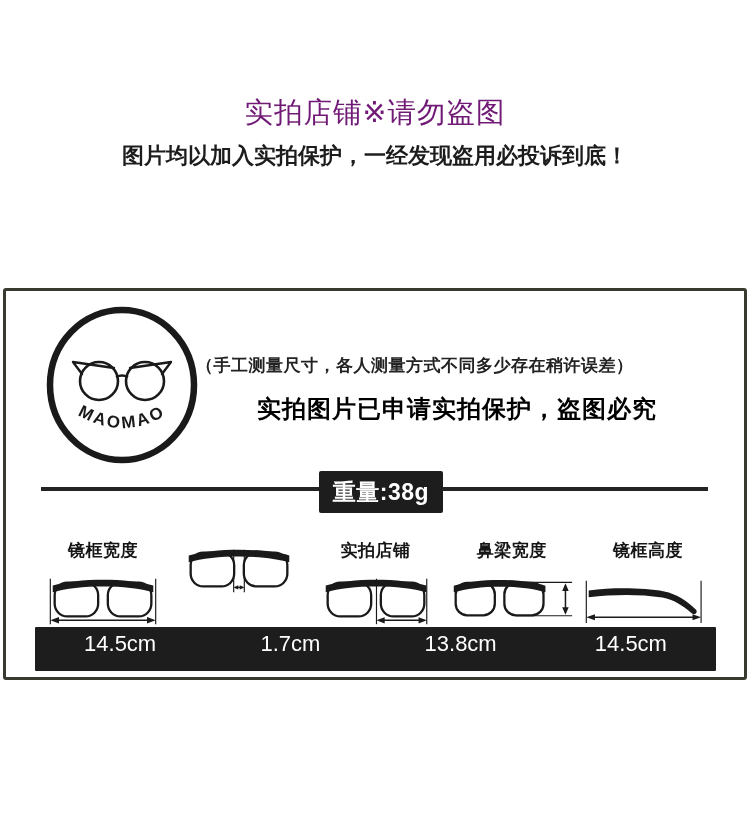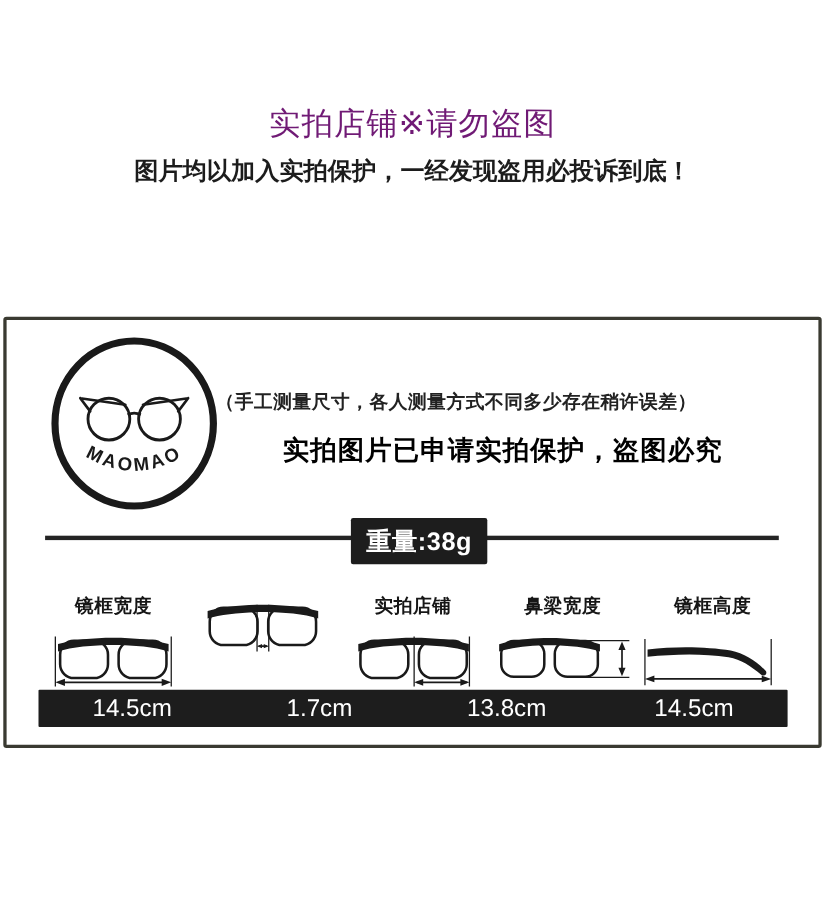--- a/index.html
+++ b/index.html
@@ -38,21 +38,21 @@
     font-size:23px;font-weight:700;text-align:center;line-height:42px;letter-spacing:0.5px;
   }
   .cols{
     position:absolute;left:29px;top:248px;width:681px;display:flex;
   }
   .col{flex:1;text-align:center;}
   .m-label{font-size:17px;font-weight:700;color:#161616;height:30px;letter-spacing:0.5px;}
   .icon-wrap{height:58px;display:flex;align-items:flex-end;justify-content:center;}
   .icon-wrap svg{display:block;}
   .values-bar{
-    position:absolute;left:29px;top:336px;width:681px;height:34px;
+    position:absolute;left:29px;top:336px;width:681px;height:44px;
     background:#1d1d1d;display:flex;border-radius:1px;
   }
   .m-value{
     flex:1;color:#ffffff;font-size:22px;line-height:34px;text-align:center;font-weight:400;
   }
   .stroke{fill:none;stroke:#1a1a1a;}
   .fillb{fill:#1a1a1a;}
 </style>
 </head>
 <body>

